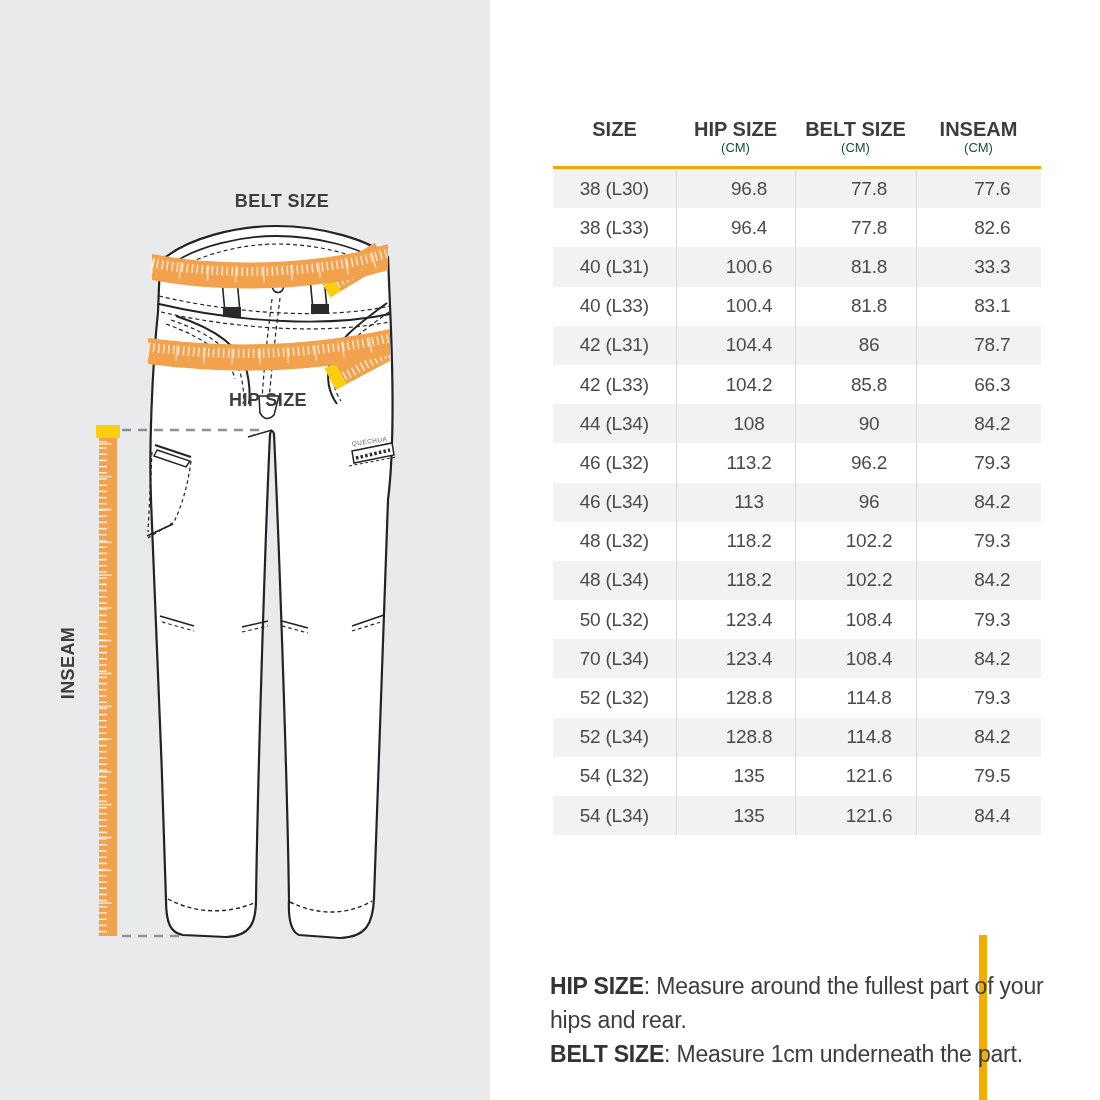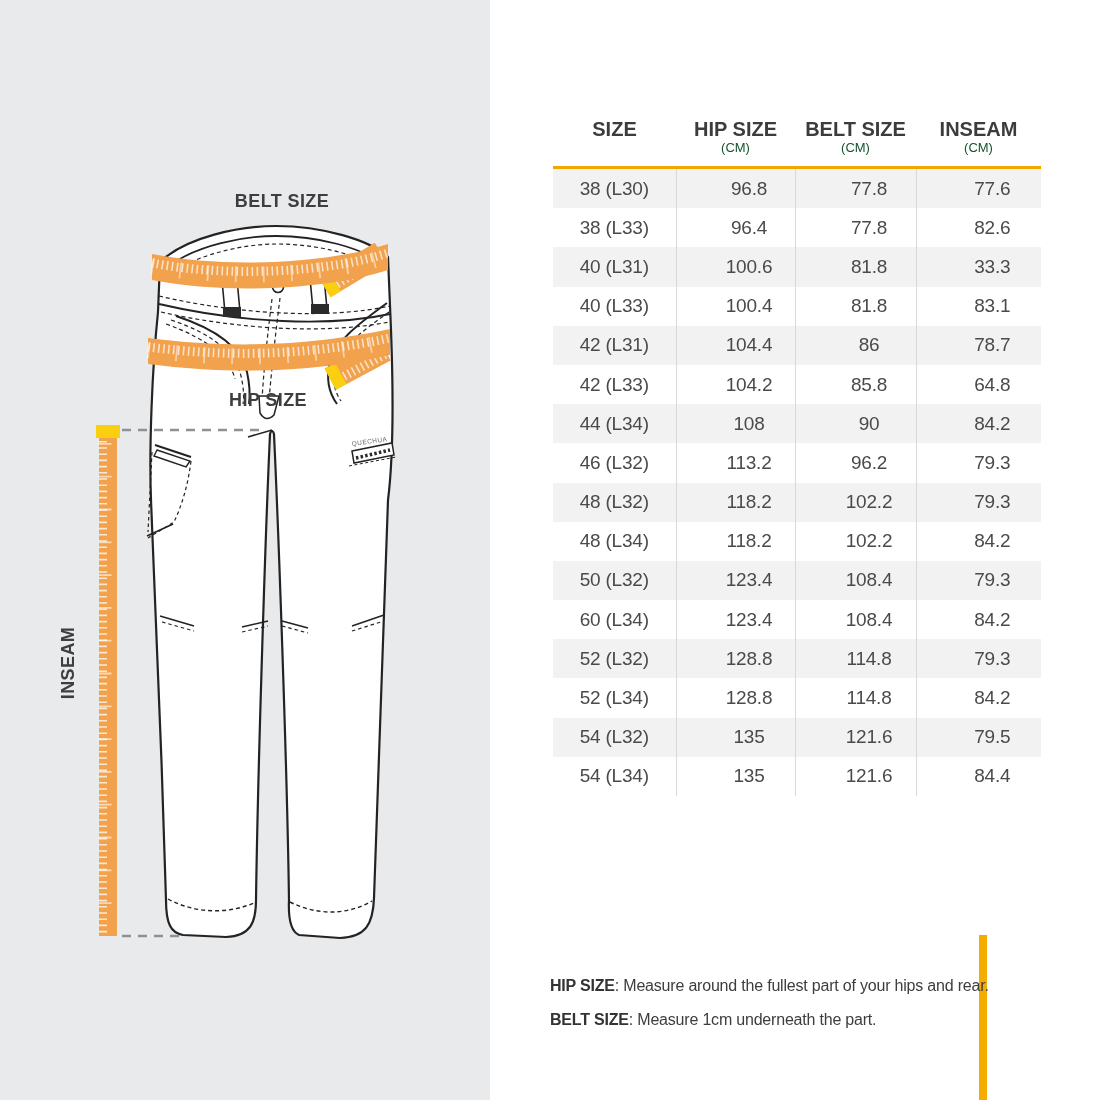--- a/index.html
+++ b/index.html
@@ -39,21 +39,21 @@
     height:39.2px;text-align:center;font-size:19px;color:#4a4a4a;
     padding:0;letter-spacing:-0.2px;
   }
   table.size-table tbody td + td{border-left:1px solid #d9d9d9;padding-left:27px;}
   table.size-table tbody tr:nth-child(odd){background:var(--row-alt,#f2f2f2);}
   .accent-bar{
     position:absolute;left:489px;top:935px;width:8px;height:165px;
     background:var(--bar-orange,#f5ac00);
   }
   .footnotes{position:absolute;left:60px;top:969px;width:530px;}
-  .footnote{font-size:16px;color:#3d3d3d;line-height:34px;letter-spacing:-0.2px;}
+  .footnote{font-size:23px;color:#3d3d3d;line-height:34px;letter-spacing:-0.2px;}
   .footnote b{font-weight:bold;color:#333;}
 </style>
 </head>
 <body style="--panel-gray: #E9EAEC; --accent-orange: #F0A800; --bar-orange: #F5AC00; --row-alt: #F2F2F3; --text-dark: #3E3E3E; --tape-orange: #F2A14C; --tape-yellow: #FACF10; --line-dark: #232323; --measure-dash-gray: #8C9296;">
 
 <div class="left-panel">
   <svg width="490" height="1100" viewBox="0 0 490 1100">
 
     <g fill="#ffffff" stroke="#232323" stroke-width="2.2" stroke-linejoin="round">
       <path d="M160,262
@@ -229,54 +229,60 @@
         <tr>
           <td>42 (L31)</td>
           <td>104.4</td>
           <td>86</td>
           <td>78.7</td>
         </tr>
         <tr>
           <td>42 (L33)</td>
           <td>104.2</td>
           <td>85.8</td>
-          <td>64.8</td>
+          <td>66.3</td>
         </tr>
         <tr>
           <td>44 (L34)</td>
           <td>108</td>
           <td>90</td>
           <td>84.2</td>
         </tr>
         <tr>
           <td>46 (L32)</td>
           <td>113.2</td>
           <td>96.2</td>
           <td>79.3</td>
         </tr>
         <tr>
+          <td>46 (L34)</td>
+          <td>113</td>
+          <td>96</td>
+          <td>84.2</td>
+        </tr>
+        <tr>
           <td>48 (L32)</td>
           <td>118.2</td>
           <td>102.2</td>
           <td>79.3</td>
         </tr>
         <tr>
           <td>48 (L34)</td>
           <td>118.2</td>
           <td>102.2</td>
           <td>84.2</td>
         </tr>
         <tr>
           <td>50 (L32)</td>
           <td>123.4</td>
           <td>108.4</td>
           <td>79.3</td>
         </tr>
         <tr>
-          <td>60 (L34)</td>
+          <td>70 (L34)</td>
           <td>123.4</td>
           <td>108.4</td>
           <td>84.2</td>
         </tr>
         <tr>
           <td>52 (L32)</td>
           <td>128.8</td>
           <td>114.8</td>
           <td>79.3</td>
         </tr>

